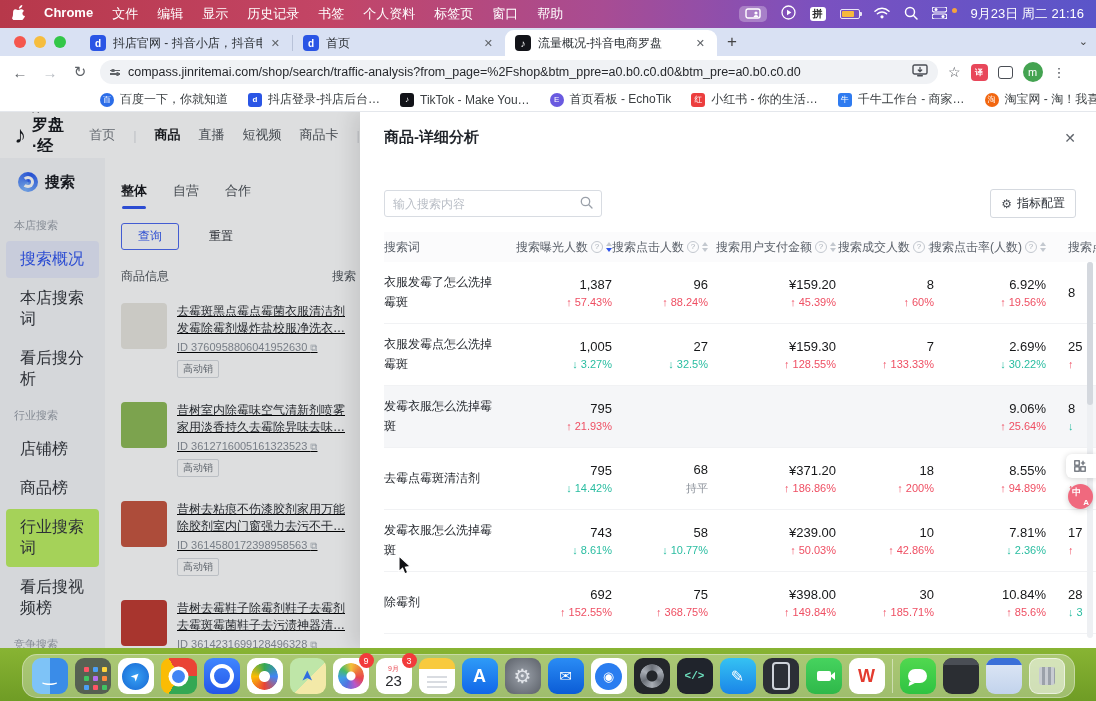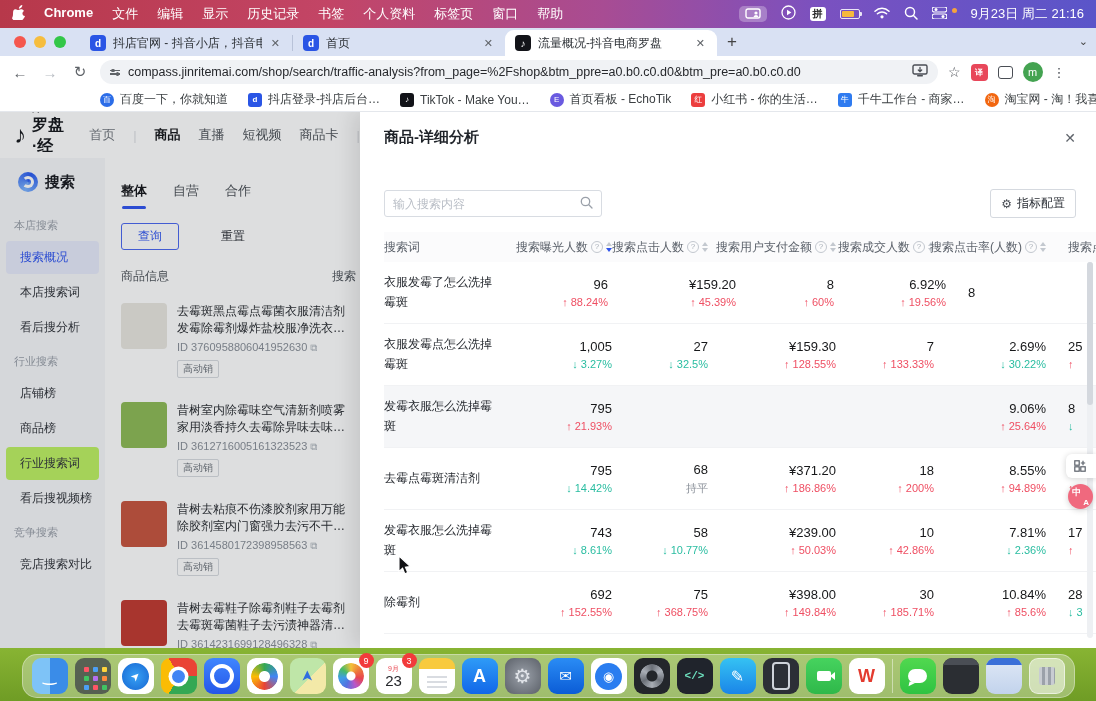--- a/index.html
+++ b/index.html
@@ -77,33 +77,33 @@
   .appnav .sep { color:#dcdee2; }
   .nav-item.active { color:#17181c; font-weight:bold; }
   .nav-item.muted { color:#73787f; }
   .pane-body { display:flex; height:490px; }
   .sidebar { width:105px; background:#f6f7fa; padding:14px 6px 0 6px; flex:none; }
   .sb-brand { display:flex; align-items:center; gap:7px; padding-left:12px; margin-bottom:18px; }
   .swirl { width:20px; height:20px; border-radius:50%; background:conic-gradient(from 200deg,#7db4ff,#2b5bf0,#7db4ff); position:relative; }
   .swirl::after { content:""; position:absolute; inset:4px; border:3px solid #fff; border-left-color:transparent; border-radius:50%; }
   .sb-brand-label { font-size:15px; font-weight:bold; color:#1b1d22; }
   .sb-label { font-size:11px; color:#9aa0a9; padding:8px 0 8px 8px; }
-  .sb-item { font-size:12px; color:#33363c; padding:8px 0 8px 14px; border-radius:4px; margin-bottom:2px; }
+  .sb-item { font-size:16px; color:#33363c; padding:8px 0 8px 14px; border-radius:4px; margin-bottom:2px; }
   .sb-item.active { background:#e7ebfb; color:#3156f0; }
   .sb-item.hl { background:#bef264; }
   .midpanel { flex:1; background:#fff; padding:14px 0 0 16px; overflow:hidden; }
   .mp-tabs { display:flex; gap:26px; font-size:13px; color:#4e5359;margin-top:10px; }
   .mp-tab { padding-bottom:9px; position:relative; }
   .mp-tab.active { color:#17181c; font-weight:bold; }
   .mp-tab.active::after { content:""; position:absolute; left:50%; transform:translateX(-50%); bottom:0; width:24px; height:3px; border-radius:2px; background:#3156f0; }
-  .mp-btns { display:flex; align-items:center; gap:42px; margin-top:14px; }
+  .mp-btns { display:flex; align-items:center; gap:30px; margin-top:14px; }
   .btn-query { border:1px solid #4c68f0; color:#3156f0; font-size:12px; padding:4px 16px; border-radius:3px; background:#fff; }
   .btn-reset { font-size:12px; color:#33363c; }
   .mp-listhead { display:flex; justify-content:space-between; font-size:12px; color:#51565d; margin:18px 0 6px 0; padding-right:4px; }
-  .plist { list-style:none; }
+  .plist { list-style:none;text-decoration:underline; }
   .pitem { display:flex; gap:10px; padding:12px 4px 12px 0; }
   .pimg { width:46px; height:46px; border-radius:4px; flex:none; }
   .pinfo { flex:1; min-width:0; }
   .ptitle { font-size:12px; color:#2b2e33; line-height:1.45; height:35px; overflow:hidden; }
   .pid { font-size:11px; color:#8a9099; margin-top:3px; white-space:nowrap; }
   .pid .copy { font-size:10px; color:#aab0b8; }
   .ptag { display:inline-block; font-size:10px; color:#6f757d; border:1px solid #d8dbe0; border-radius:2px; padding:1px 5px; margin-top:6px; }
   .dim { position:absolute; inset:0; background:rgba(15,18,26,0.14); pointer-events:none; }
 
   
@@ -510,20 +510,26 @@
                 <i class="dn"></i>
               </span>
             </div>
             <div class="th c6">
               <span>搜索点击-成交率(人数)</span>
             </div>
           </div>
         <div class="tbody">
             <div class="trow">
               <div class="td c0 kw">衣服发霉了怎么洗掉霉斑</div>
+              <div class="td c1">
+                <div class="cellbox">
+                  <div class="v">1,387</div>
+                  <div class="delta up">↑ 57.43%</div>
+                </div>
+              </div>
               <div class="td c2">
                 <div class="cellbox">
                   <div class="v">96</div>
                   <div class="delta up">↑ 88.24%</div>
                 </div>
               </div>
               <div class="td c3">
                 <div class="cellbox">
                   <div class="v">¥159.20</div>
                   <div class="delta up">↑ 45.39%</div>

